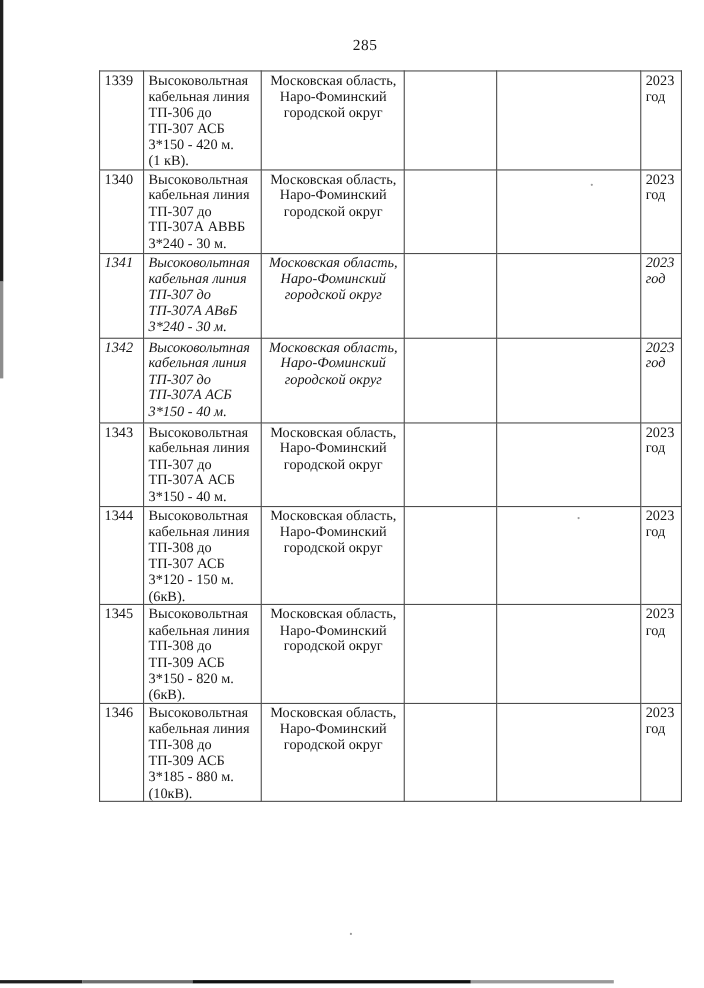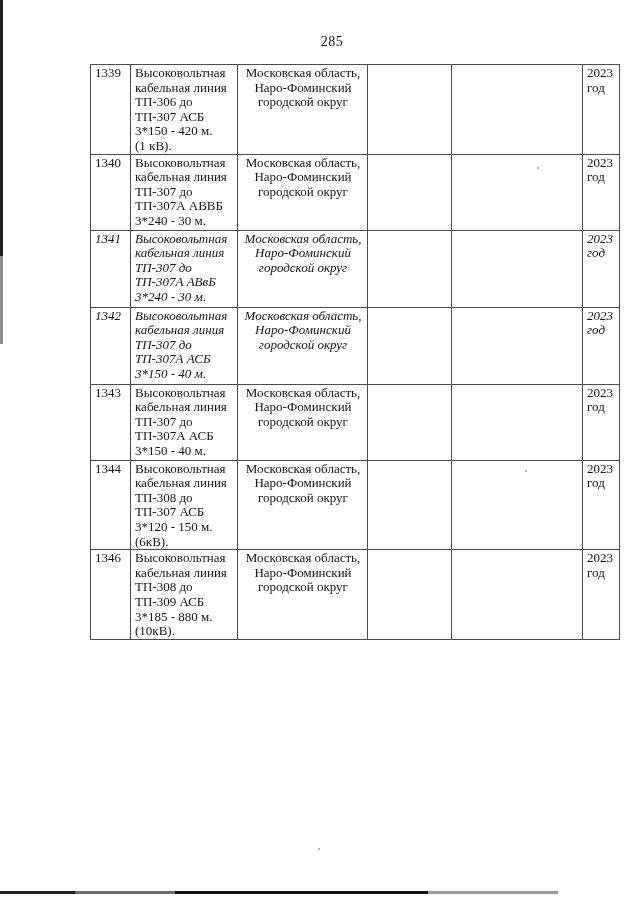--- a/index.html
+++ b/index.html
@@ -151,20 +151,36 @@
 3*120 - 150 м.
 (6кВ).</td>
       <td class="c-loc">Московская область,
 Наро-Фоминский
 городской округ</td>
       <td class="c-4"></td>
       <td class="c-5"></td>
       <td class="c-year">2023
 год</td>
     </tr>
+    <tr class="h88">
+      <td class="c-num">1345</td>
+      <td class="c-name">Высоковольтная
+кабельная линия
+ТП-308 до
+ТП-309 АСБ
+3*150 - 820 м.
+(6кВ).</td>
+      <td class="c-loc">Московская область,
+Наро-Фоминский
+городской округ</td>
+      <td class="c-4"></td>
+      <td class="c-5"></td>
+      <td class="c-year">2023
+год</td>
+    </tr>
     <tr class="h89">
       <td class="c-num">1346</td>
       <td class="c-name">Высоковольтная
 кабельная линия
 ТП-308 до
 ТП-309 АСБ
 3*185 - 880 м.
 (10кВ).</td>
       <td class="c-loc">Московская область,
 Наро-Фоминский

